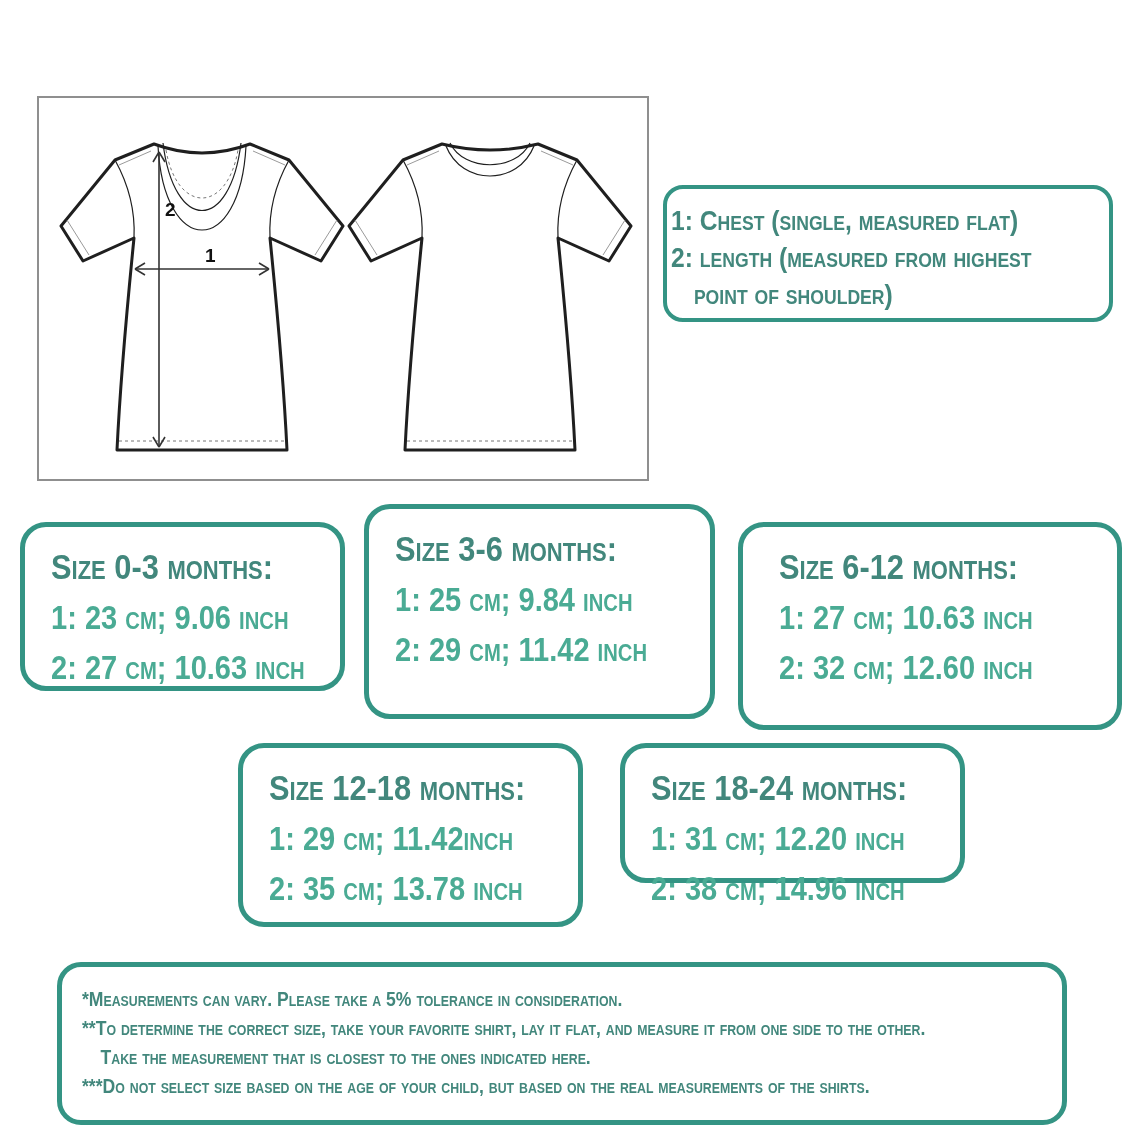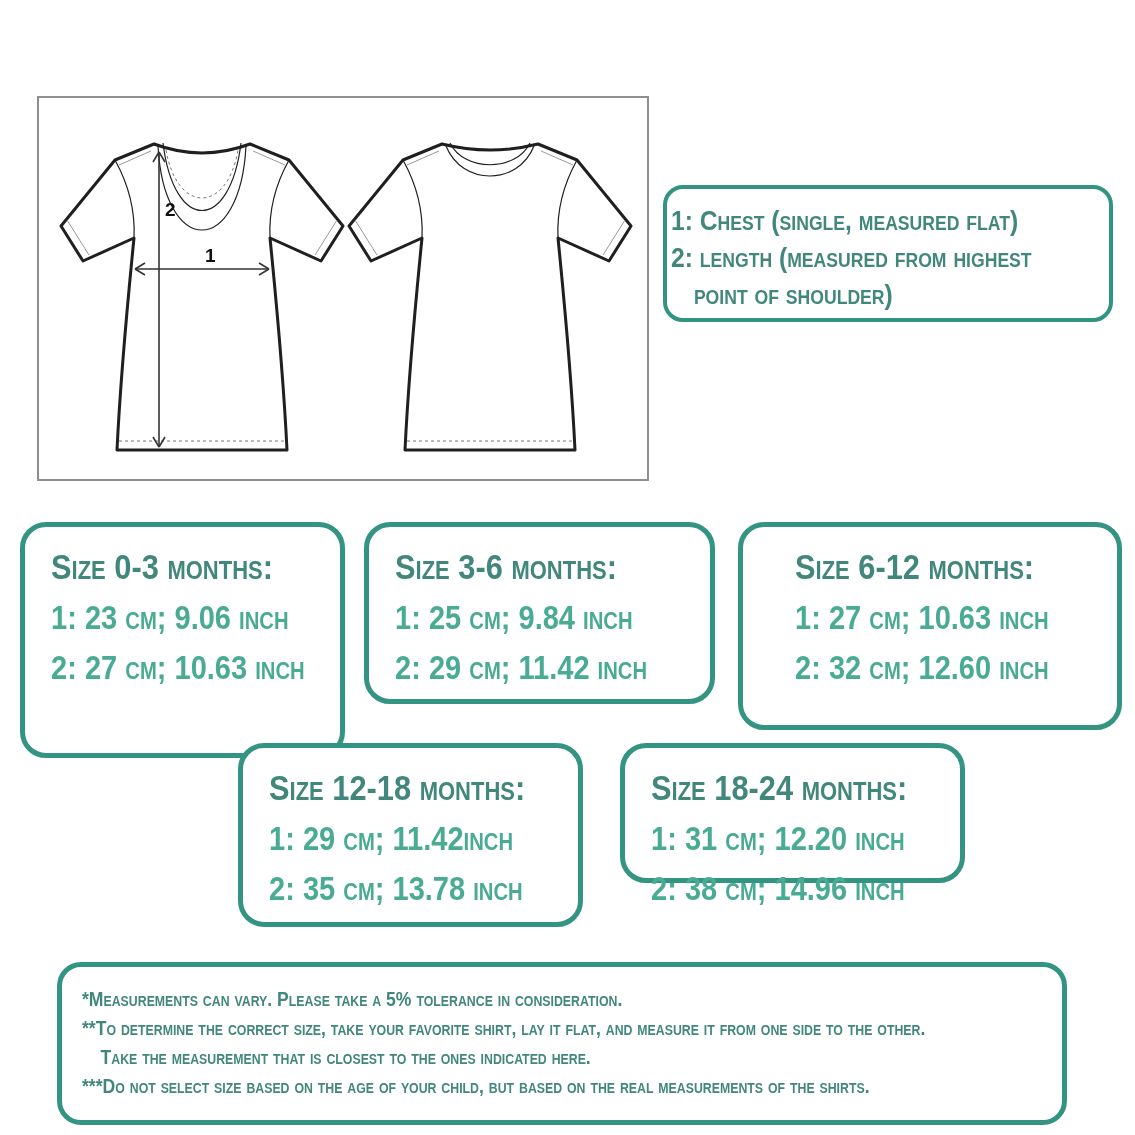--- a/index.html
+++ b/index.html
@@ -110,33 +110,33 @@
       </g>
     </svg>
   </div>
 
   <div class="panel legend-box">
     <div class="legend-line">1: Chest (single, measured flat)</div>
     <div class="legend-line">2: length (measured from highest</div>
     <div class="legend-line indent">point of shoulder)</div>
   </div>
 
-  <div class="panel size-box" style="left:20px;top:522px;width:325px;height:236px;">
+  <div class="panel size-box" style="left:20px;top:522px;width:325px;height:169px;">
     <div class="size-title">Size 0-3 months:</div>
     <div class="size-val">1: 23 cm; 9.06 inch</div>
     <div class="size-val">2: 27 cm; 10.63 inch</div>
   </div>
 
-  <div class="panel size-box" style="left:364px;top:522px;width:351px;height:182px;">
+  <div class="panel size-box" style="left:364px;top:504px;width:351px;height:215px;">
     <div class="size-title">Size 3-6 months:</div>
     <div class="size-val">1: 25 cm; 9.84 inch</div>
     <div class="size-val">2: 29 cm; 11.42 inch</div>
   </div>
 
-  <div class="panel size-box" style="left:738px;top:522px;width:384px;height:208px;padding-left:52px;">
+  <div class="panel size-box" style="left:738px;top:522px;width:384px;height:208px;padding-left:36px;">
     <div class="size-title">Size 6-12 months:</div>
     <div class="size-val">1: 27 cm; 10.63 inch</div>
     <div class="size-val">2: 32 cm; 12.60 inch</div>
   </div>
 
   <div class="panel size-box" style="left:238px;top:743px;width:345px;height:184px;">
     <div class="size-title">Size 12-18 months:</div>
     <div class="size-val">1: 29 cm; 11.42inch</div>
     <div class="size-val">2: 35 cm; 13.78 inch</div>
   </div>

